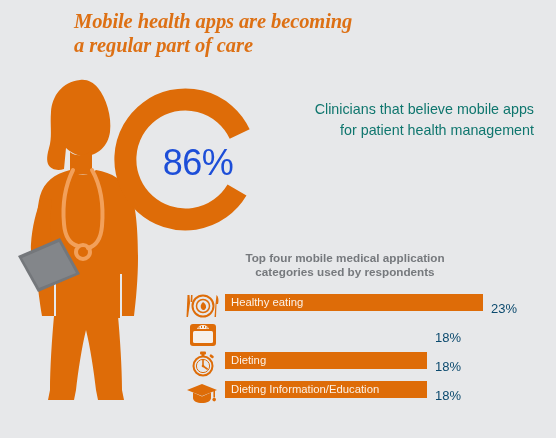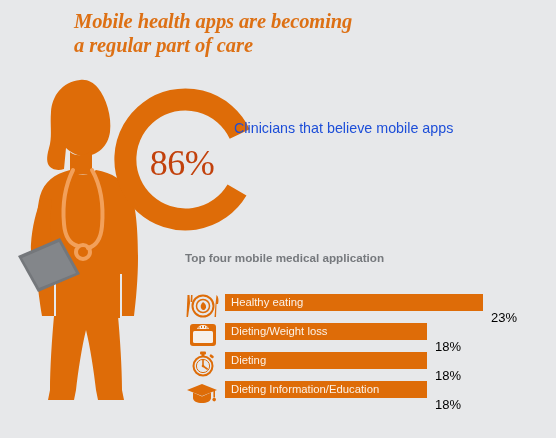--- a/index.html
+++ b/index.html
@@ -51,59 +51,60 @@
   
   .donut-wrap {
     position: absolute;
     left: 108px;
     top: 88px;
     width: 150px;
     height: 150px;
   }
   .donut-label {
     position: absolute;
-    left: 104px;
+    left: 120px;
     top: 88px;
     width: 150px;
     height: 150px;
     display: flex;
     align-items: center;
     justify-content: center;
-    font-family: Liberation Serif, serif;
+    font-family: Liberation Sans, sans-serif;
     font-size: 36px;
-    color: #c2410c;
+    color: #1d4ed8;
     letter-spacing: -0.5px;
     padding-left: 6px;
     box-sizing: border-box;
   }
 
   
   .statement {
     position: absolute;
     right: 22px;
-    top: 118px;
+    top: 99px;
     width: 300px;
+    text-align: right;
     font-size: 14.3px;
     line-height: 20.5px;
-    color: #1d4ed8;
+    color: #0f766e;
   }
   .statement span { display: block; white-space: nowrap; }
 
   
   .bars-heading {
     position: absolute;
     left: 185px;
     top: 251px;
     width: 320px;
     font-size: 11.7px;
     font-weight: bold;
     line-height: 14px;
     color: #76797d;
   }
-  .bars-heading span { display: block; }
+  .bars-heading span { display: block; text-align: center; }
 
   .bar-rows {
     position: absolute;
     left: 185px;
     top: 292px;
     width: 360px;
   }
   .bar-row {
     position: relative;
     height: 29px;
@@ -134,25 +135,25 @@
     left: 6px;
     top: 0;
     height: 15px;
     line-height: 17px;
     font-size: 11.3px;
     color: #fbf1e7;
     white-space: nowrap;
   }
   .bar-value {
     position: absolute;
-    top: 17px;
+    top: 8px;
     height: 17px;
     line-height: 17px;
     font-size: 13px;
-    color: #000000;
+    color: #0c4a6e;
     white-space: nowrap;
   }
 </style>
 </head>
 <body>
 
 <div id="infographic">
 
   <div class="title">
     <span class="l1">Mobile health apps are becoming</span>
@@ -202,24 +203,26 @@
     <svg width="150" height="150" viewBox="0 0 150 150" xmlns="http://www.w3.org/2000/svg">
 
       <path d="M 131.7 46.0
                A 60 60 0 1 0 129.0 102.0" fill="none" stroke="#de6c08" stroke-width="22" stroke-linecap="butt"></path>
     </svg>
   </div>
   <div class="donut-label">86%</div>
 
   <div class="statement">
     <span>Clinicians that believe mobile apps</span>
+    <span>for patient health management</span>
   </div>
 
   <div class="bars-heading">
     <span>Top four mobile medical application</span>
+    <span>categories used by respondents</span>
   </div>
 
   <div class="bar-rows">
 
     <div class="bar-row">
       <span class="bar-icon">
         <svg width="34" height="26" viewBox="0 0 34 26" xmlns="http://www.w3.org/2000/svg">
           <circle cx="17" cy="13" r="10.5" fill="none" stroke="#de6c08" stroke-width="2"></circle>
           <circle cx="17" cy="13" r="6.5" fill="none" stroke="#de6c08" stroke-width="1.5"></circle>
           <path d="M17 9 C14.5 11 14 14 15.5 16 C17 18 19.5 17 20 14.5 C20.4 12.2 18.8 10 17 9 Z" fill="#de6c08"></path>
@@ -243,25 +246,20 @@
           <rect x="5" y="9" width="20" height="12" rx="1.5" fill="#f6f0ea"></rect>
           <path d="M9 7 A6.5 6.5 0 0 1 21 7 Z" fill="#f6f0ea"></path>
           <g stroke="#de6c08" stroke-width="1">
             <line x1="11" y1="6.6" x2="11" y2="4.6"></line>
             <line x1="13.5" y1="6" x2="13.5" y2="4"></line>
             <line x1="16.5" y1="6" x2="16.5" y2="4"></line>
             <line x1="19" y1="6.6" x2="19" y2="4.6"></line>
           </g>
         </svg>
       </span>
-      <div class="bar-track" style="width:202px">
-        <div class="bar-fill" style="width:202px">
-          <span class="bar-label">Dieting/Weight loss</span>
-        </div>
-      </div>
       <span class="bar-value" style="left:250px">18%</span>
     </div>
 
     <div class="bar-row">
       <span class="bar-icon">
         <svg width="28" height="26" viewBox="0 0 28 26" xmlns="http://www.w3.org/2000/svg">
           <rect x="11" y="0.5" width="6" height="3" rx="1" fill="#de6c08"></rect>
           <rect x="12.5" y="3" width="3" height="2.5" fill="#de6c08"></rect>
           <rect x="20.5" y="3.5" width="4.5" height="2.6" rx="1.2" fill="#de6c08" transform="rotate(40 22 5)"></rect>
           <circle cx="14" cy="15" r="9.5" fill="none" stroke="#de6c08" stroke-width="2"></circle>

